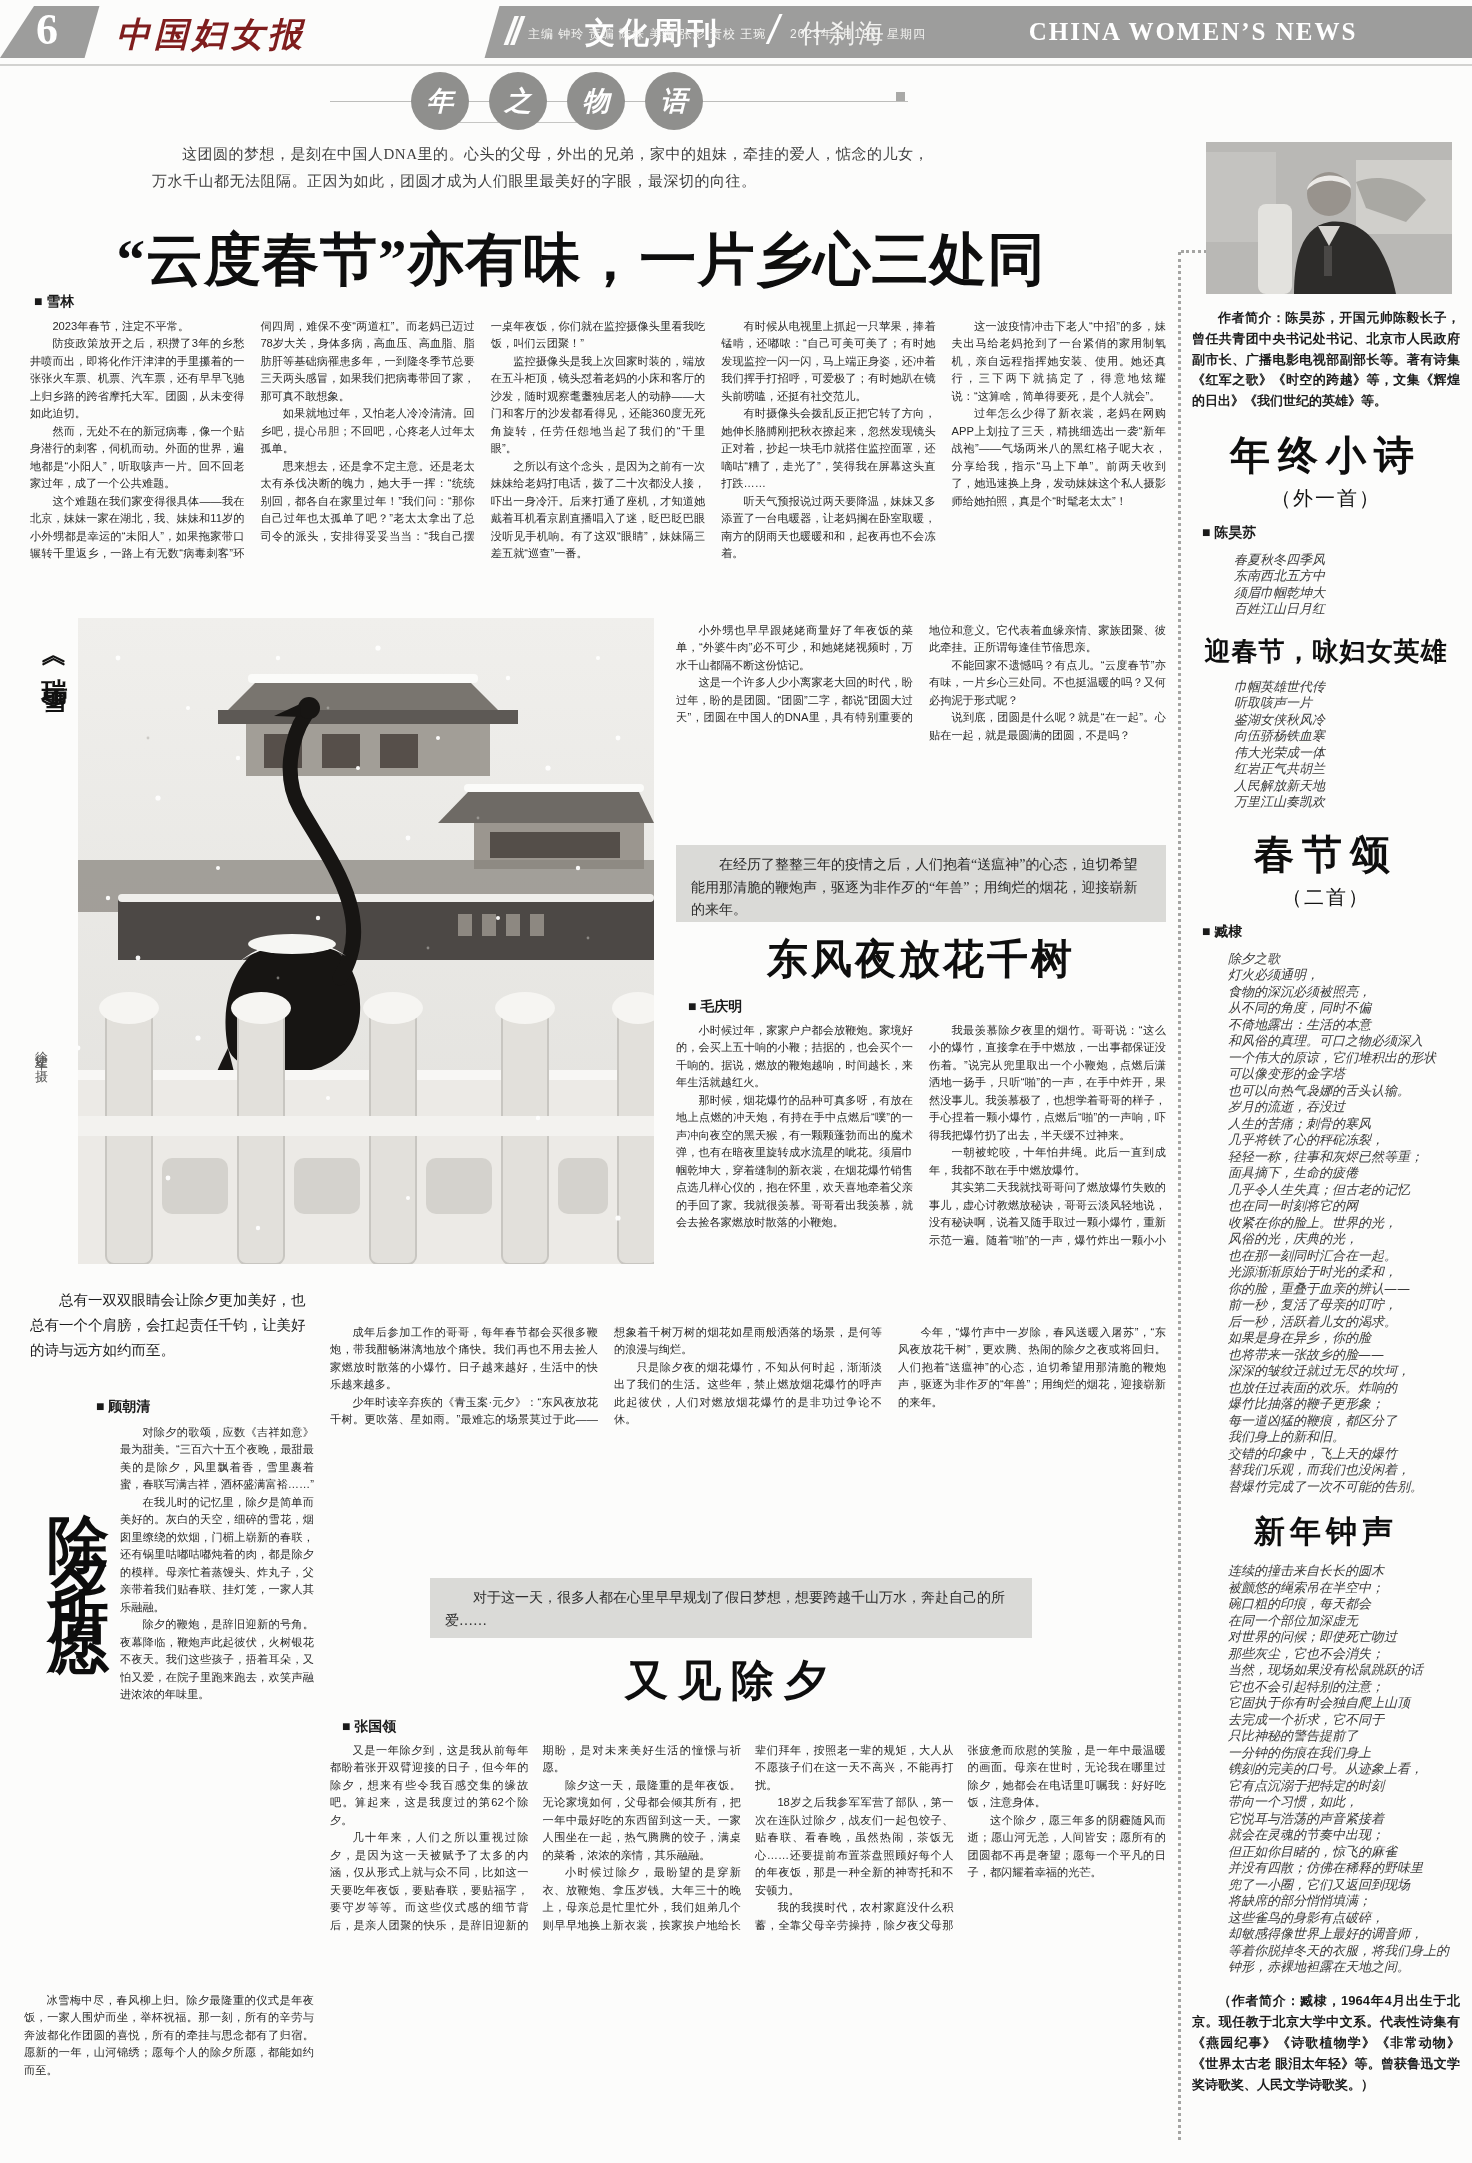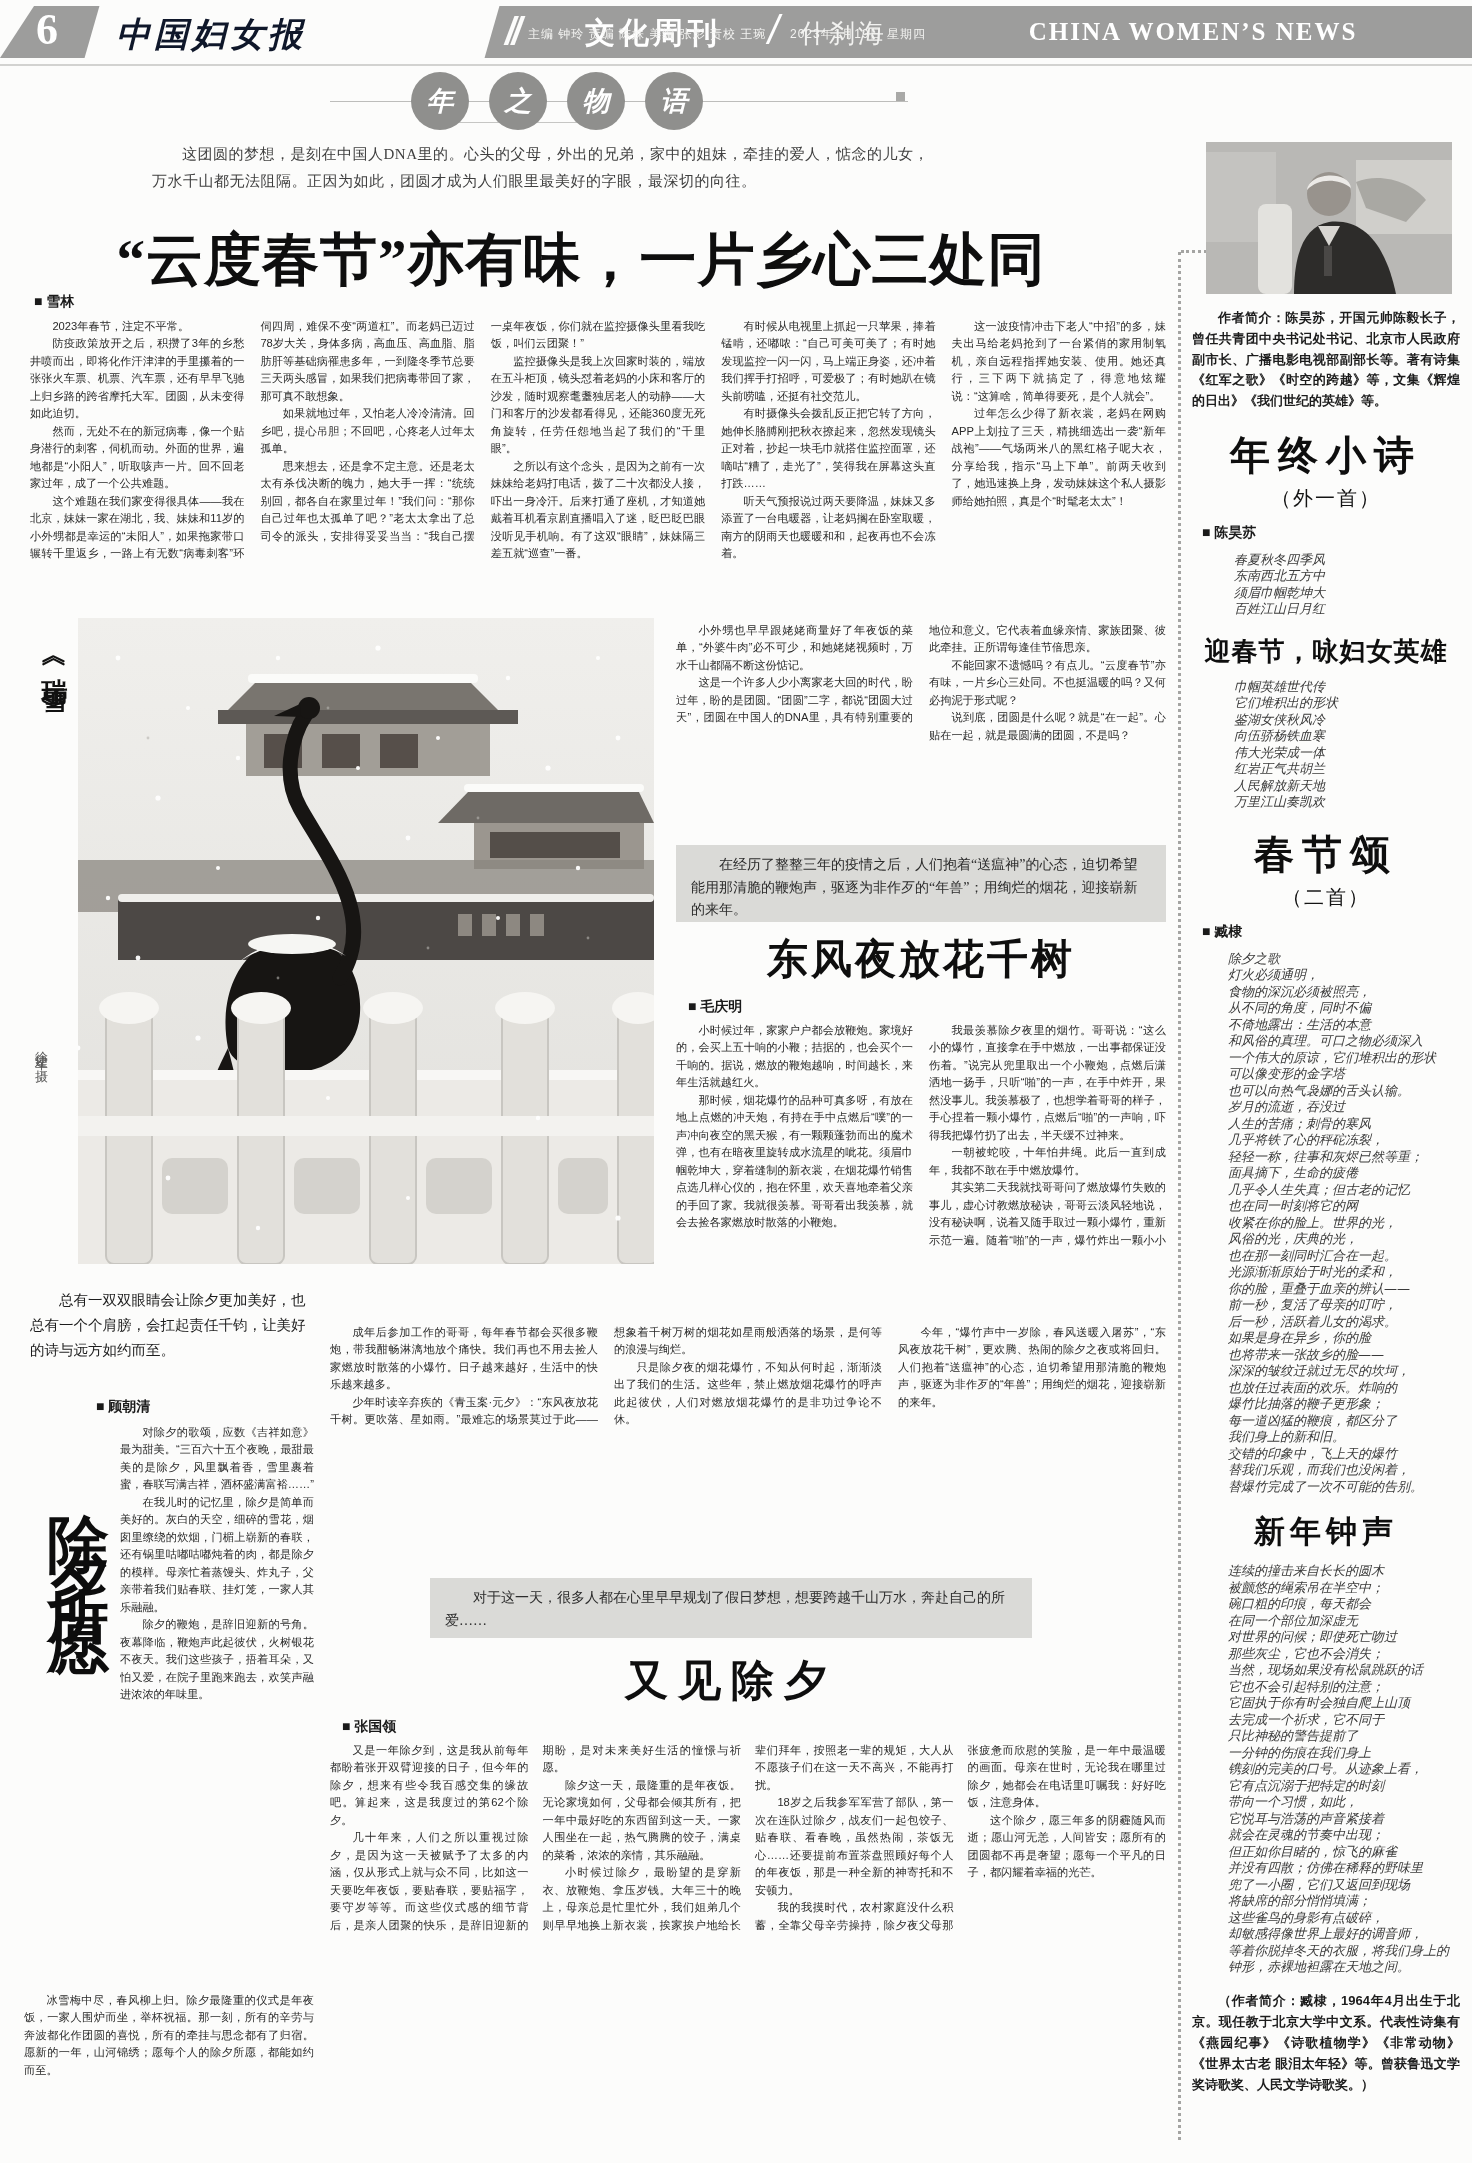--- a/index.html
+++ b/index.html
@@ -5,21 +5,21 @@
   html,body{margin:0;padding:0;}
   body{width:1472px;height:2163px;position:relative;background:#fcfcfb;overflow:hidden;
        font-family:"Liberation Sans","DejaVu Sans",sans-serif;color:#222;}
   .abs{position:absolute;}
 
   
   .hdr{position:absolute;top:6px;left:0;width:1472px;height:52px;background:#9d9d9c;}
   .hdr-notch{position:absolute;top:0;left:0;width:0;height:0;border-top:52px solid #fcfcfb;border-right:34px solid transparent;}
   .hdr-num{position:absolute;top:-2px;left:36px;font-size:44px;font-weight:900;color:#fff;font-family:"Liberation Serif",serif;}
   .hdr-logo-bg{position:absolute;top:0;left:92px;width:400px;height:52px;background:#fcfcfb;transform:skewX(-16deg);}
-  .hdr-logo{position:absolute;top:6px;left:116px;font-size:34px;font-weight:900;color:#0f172a;
+  .hdr-logo{position:absolute;top:6px;left:116px;font-size:34px;font-weight:900;color:#7f1d1d;
             font-family:"DejaVu Serif",serif;font-style:italic;letter-spacing:4px;}
   .hdr-slash{position:absolute;top:4px;left:505px;font-size:38px;color:#fcfcfb;font-weight:900;font-style:italic;letter-spacing:-4px;}
   .hdr-sec{position:absolute;top:7px;left:585px;font-size:30px;font-weight:900;color:#fff;letter-spacing:4px;}
   .hdr-sec-slash{position:absolute;top:2px;left:768px;font-size:40px;color:#fff;font-weight:300;font-style:italic;}
   .hdr-sub{position:absolute;top:10px;left:800px;font-size:26px;color:#f2f2f0;letter-spacing:3px;font-family:"Liberation Serif",serif;}
   .hdr-credits{position:absolute;top:20px;left:528px;font-size:12px;color:#f4f4f2;letter-spacing:1px;}
   .hdr-date{position:absolute;top:20px;left:790px;font-size:12px;color:#f4f4f2;letter-spacing:1px;}
   .hdr-en{position:absolute;top:12px;left:928px;width:530px;font-size:25px;font-weight:700;color:#fff;
           font-family:"Liberation Serif",serif;letter-spacing:2px;text-align:center;}
   .rule-top{position:absolute;top:64px;left:0;width:1472px;height:2px;background:#d2d2d0;}
@@ -332,21 +332,21 @@
   <div class="poems">
       <div class="poem-line poem-line-c">春夏秋冬四季风</div>
       <div class="poem-line poem-line-c">东南西北五方中</div>
       <div class="poem-line poem-line-c">须眉巾帼乾坤大</div>
       <div class="poem-line poem-line-c">百姓江山日月红</div>
     </div>
 
   <div class="sb-title sb-title-md">迎春节，咏妇女英雄</div>
   <div class="poems">
       <div class="poem-line poem-line-c">巾帼英雄世代传</div>
-      <div class="poem-line poem-line-c">它们堆积出的形状</div>
+      <div class="poem-line poem-line-c">听取咳声一片</div>
       <div class="poem-line poem-line-c">鉴湖女侠秋风冷</div>
       <div class="poem-line poem-line-c">向伍骄杨铁血寒</div>
       <div class="poem-line poem-line-c">伟大光荣成一体</div>
       <div class="poem-line poem-line-c">红岩正气共胡兰</div>
       <div class="poem-line poem-line-c">人民解放新天地</div>
       <div class="poem-line poem-line-c">万里江山奏凯欢</div>
     </div>
 
   <div class="sb-title sb-title-lg">春节颂</div>
   <div class="sb-sub">（二首）</div>

